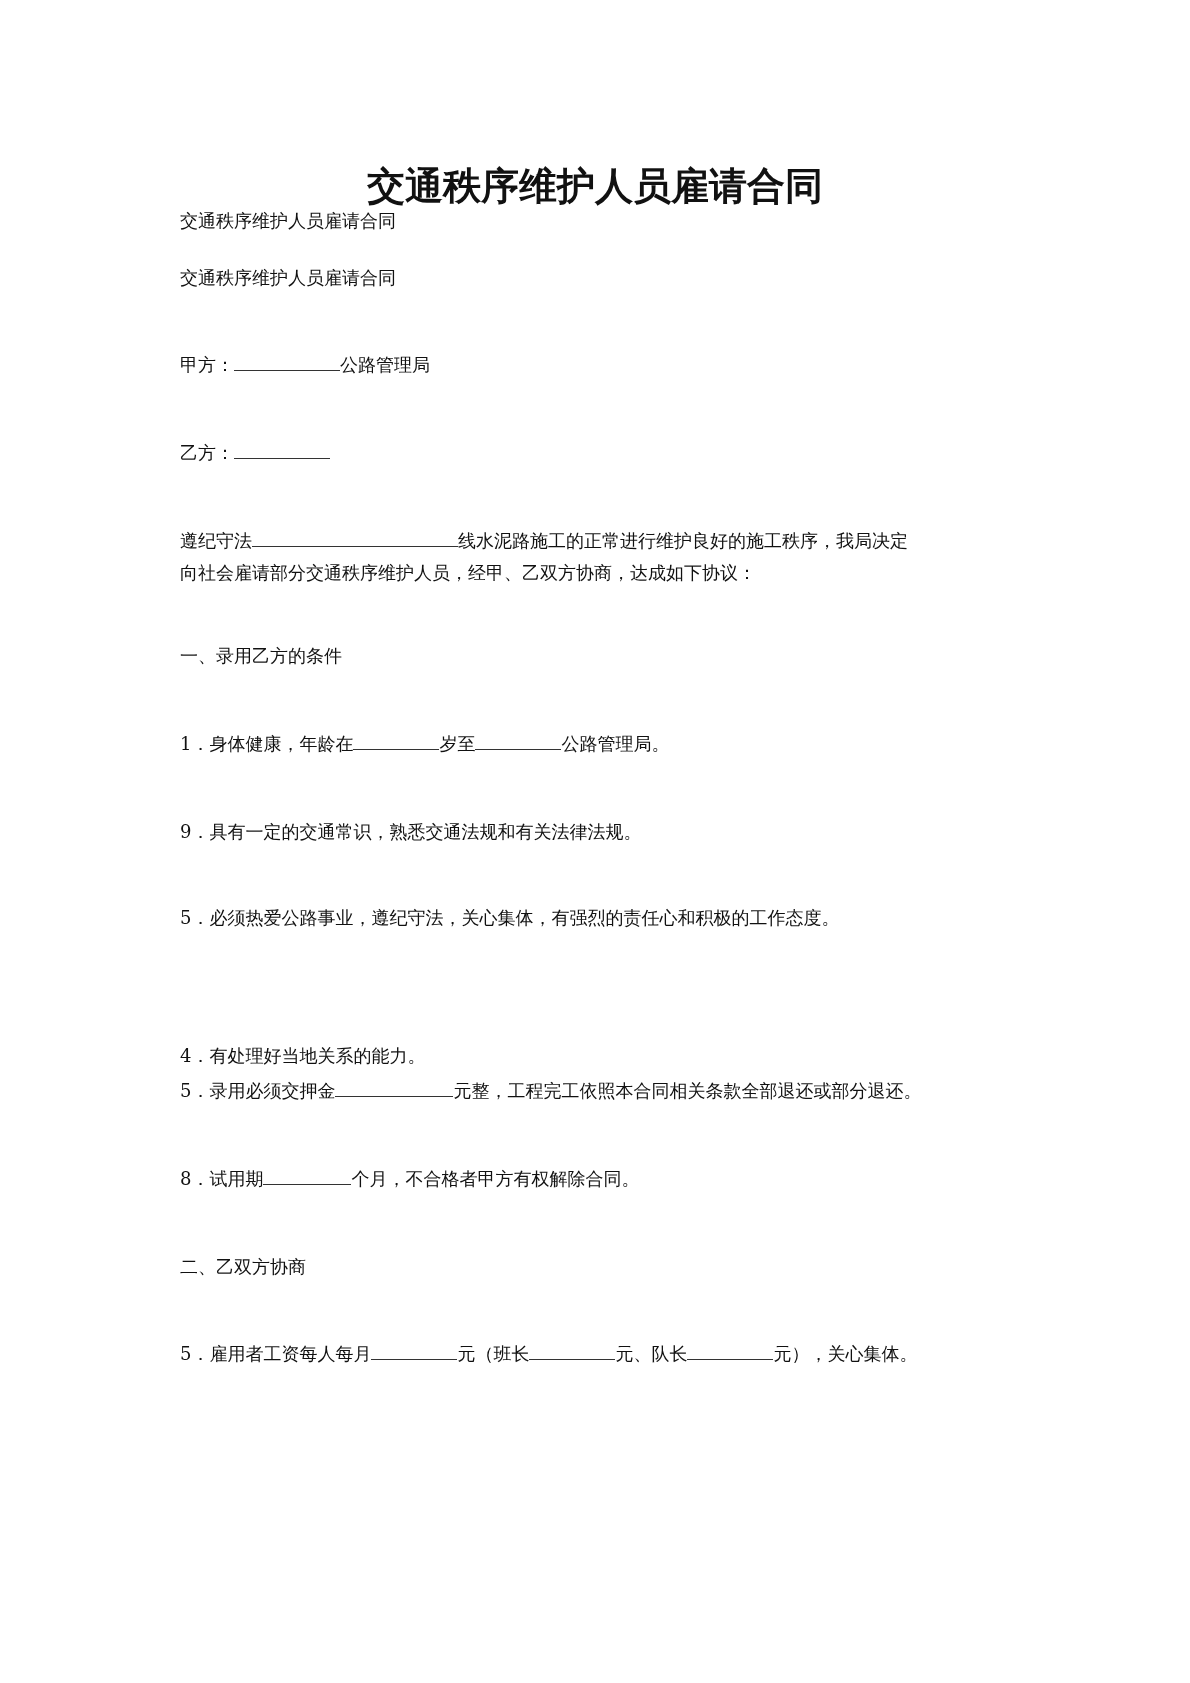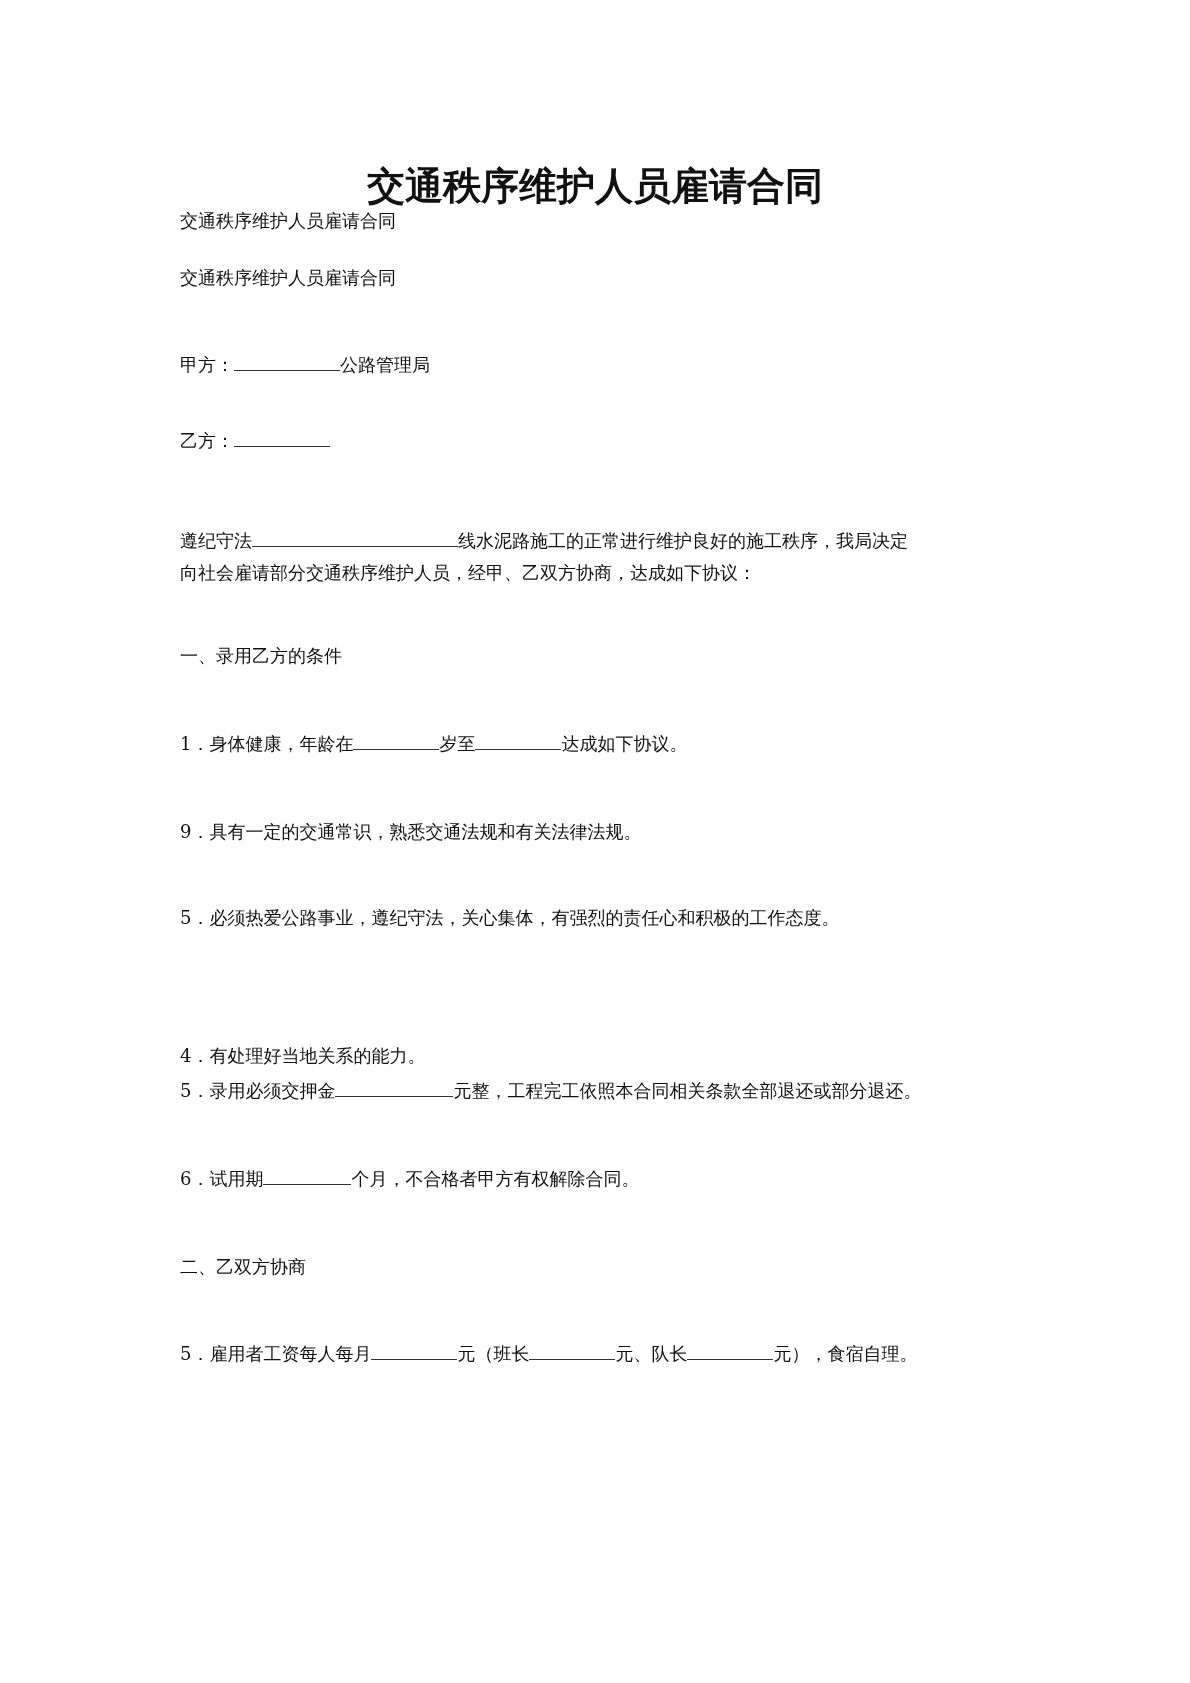--- a/index.html
+++ b/index.html
@@ -16,45 +16,45 @@
 <div>
   <div class="title">交通秩序维护人员雇请合同</div>
 
   <div class="line" style="top:208px">交通秩序维护人员雇请合同</div>
   <div class="line" style="top:265px">交通秩序维护人员雇请合同</div>
 
   <div class="line" style="top:352px">
     <span>甲方：</span><span class="blank" style="width:106px"></span><span>公路管理局</span>
   </div>
 
-  <div class="line" style="top:428px">
+  <div class="line" style="top:440px">
     <span>乙方：</span><span class="blank" style="width:96px"></span>
   </div>
 
   <div class="line" style="top:528px">
     <span>遵纪守法</span><span class="blank" style="width:206px"></span><span>线水泥路施工的正常进行维护良好的施工秩序，我局决定</span>
   </div>
   <div class="line" style="top:560px">向社会雇请部分交通秩序维护人员，经甲、乙双方协商，达成如下协议：</div>
 
   <div class="line" style="top:643px">一、录用乙方的条件</div>
 
   <div class="line" style="top:731px">
-    <span>1．身体健康，年龄在</span><span class="blank" style="width:86px"></span><span>岁至</span><span class="blank" style="width:86px"></span><span>达成如下协议。</span>
+    <span>1．身体健康，年龄在</span><span class="blank" style="width:86px"></span><span>岁至</span><span class="blank" style="width:86px"></span><span>公路管理局。</span>
   </div>
 
   <div class="line" style="top:819px">9．具有一定的交通常识，熟悉交通法规和有关法律法规。</div>
   <div class="line" style="top:905px">5．必须热爱公路事业，遵纪守法，关心集体，有强烈的责任心和积极的工作态度。</div>
   <div class="line" style="top:1043px">4．有处理好当地关系的能力。</div>
 
   <div class="line" style="top:1078px">
     <span>5．录用必须交押金</span><span class="blank" style="width:118px"></span><span>元整，工程完工依照本合同相关条款全部退还或部分退还。</span>
   </div>
 
   <div class="line" style="top:1166px">
-    <span>6．试用期</span><span class="blank" style="width:88px"></span><span>个月，不合格者甲方有权解除合同。</span>
+    <span>8．试用期</span><span class="blank" style="width:88px"></span><span>个月，不合格者甲方有权解除合同。</span>
   </div>
 
   <div class="line" style="top:1254px">二、乙双方协商</div>
 
   <div class="line" style="top:1341px">
-    <span>5．雇用者工资每人每月</span><span class="blank" style="width:86px"></span><span>元（班长</span><span class="blank" style="width:86px"></span><span>元、队长</span><span class="blank" style="width:86px"></span><span>元），食宿自理。</span>
+    <span>5．雇用者工资每人每月</span><span class="blank" style="width:86px"></span><span>元（班长</span><span class="blank" style="width:86px"></span><span>元、队长</span><span class="blank" style="width:86px"></span><span>元），关心集体。</span>
   </div>
 </div>
 
 </body></html>

